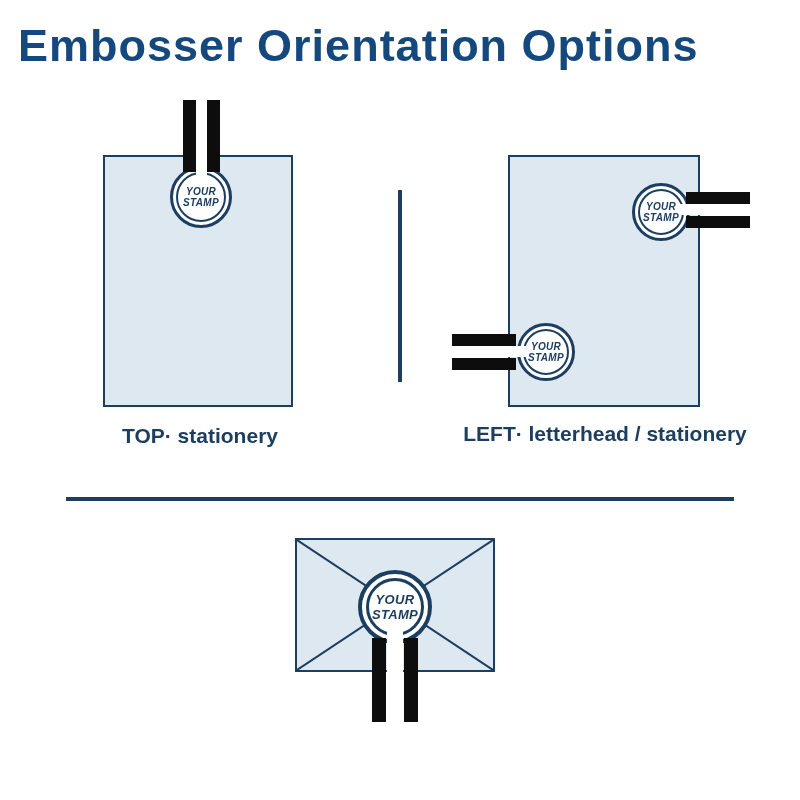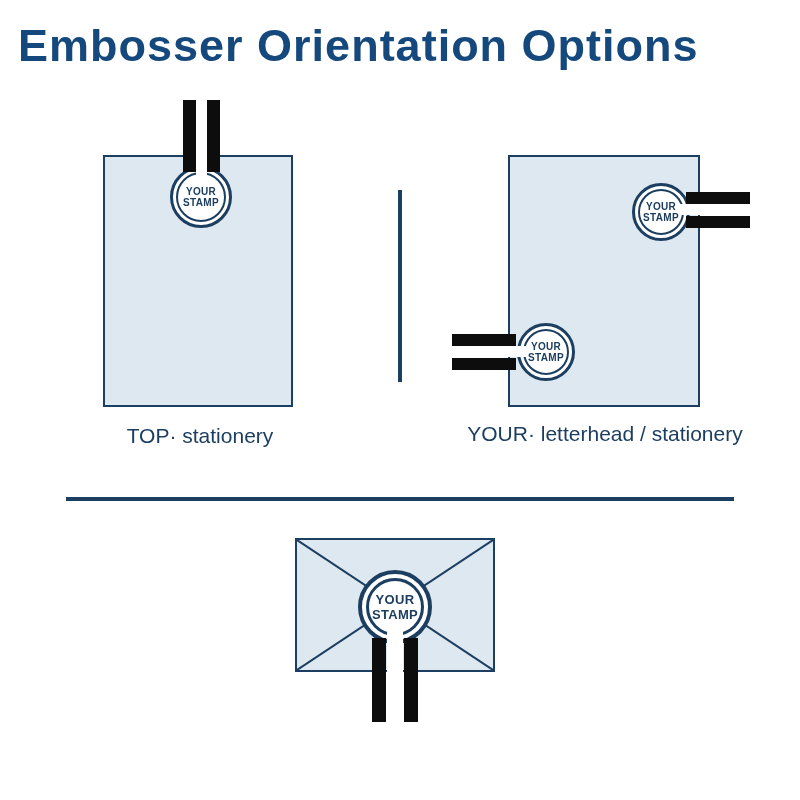--- a/index.html
+++ b/index.html
@@ -30,21 +30,21 @@
 
   .divider-v{position:absolute;left:398px;top:190px;width:4px;height:192px;background:var(--ink);z-index:1;}
   .divider-h{position:absolute;left:66px;top:497px;width:668px;height:4px;background:var(--ink);z-index:1;}
 
   
   .bar{position:absolute;background:var(--handle);z-index:4;}
   .stripe{position:absolute;background:var(--white);z-index:5;}
   .seal{
     position:absolute;border-radius:50%;background:var(--white);
     border:3px solid var(--ink);z-index:2;
-    display:flex;align-items:center;justify-content:center;
+    display:flex;align-items:center;justify-content:center;font-style:italic;
   }
   .seal .ring{position:absolute;inset:3px;border:2px solid var(--ink);border-radius:50%;}
   .stamp-text{
     position:relative;z-index:6;display:flex;flex-direction:column;align-items:center;
     font-weight:bold;color:var(--ink);font-size:10px;line-height:11px;letter-spacing:0.3px;
   }
   .seal-big{border-width:4px;}
   .seal-big .ring{inset:4px;border-width:3px;}
   .seal-big .stamp-text{font-size:13px;line-height:15px;}
 
@@ -75,21 +75,21 @@
   .flap-line{stroke:var(--ink);stroke-width:2;}
 
   
   .bm-bar-l{left:372px;top:638px;width:14px;height:84px;}
   .bm-bar-r{left:404px;top:638px;width:14px;height:84px;}
   .bm-stripe{left:387px;top:622px;width:16px;height:98px;}
   .bm-seal{left:358px;top:570px;width:74px;height:74px;}
 
   
   .caption{
-    position:absolute;text-align:center;font-weight:normal;
+    position:absolute;text-align:center;font-weight:bold;
     color:var(--ink);font-size:21px;line-height:28px;z-index:1;
   }
   .cap-top{left:60px;top:422px;width:280px;}
   .cap-side{left:430px;top:420px;width:350px;}
   .cap-bottom{left:120px;top:732px;width:560px;}
 </style>
 </head>
 <body>
 
 <div class="canvas">
@@ -129,21 +129,21 @@
   <div class="seal lm-seal">
     <div class="ring"></div>
     <div class="stamp-text">
       <span>YOUR</span>
       <span>STAMP</span>
     </div>
   </div>
 
   <div class="caption cap-top">TOP· stationery</div>
   <div class="caption cap-side">
-    <div>YOUR· letterhead / stationery</div>
+    <div>LEFT· letterhead / stationery</div>
   </div>
 
   <div class="divider-h"></div>
 
   <div class="envelope">
     <svg viewBox="0 0 196 130" preserveAspectRatio="none">
       <line class="flap-line" x1="0" y1="0" x2="196" y2="130"></line>
       <line class="flap-line" x1="196" y1="0" x2="0" y2="130"></line>
     </svg>
   </div>

